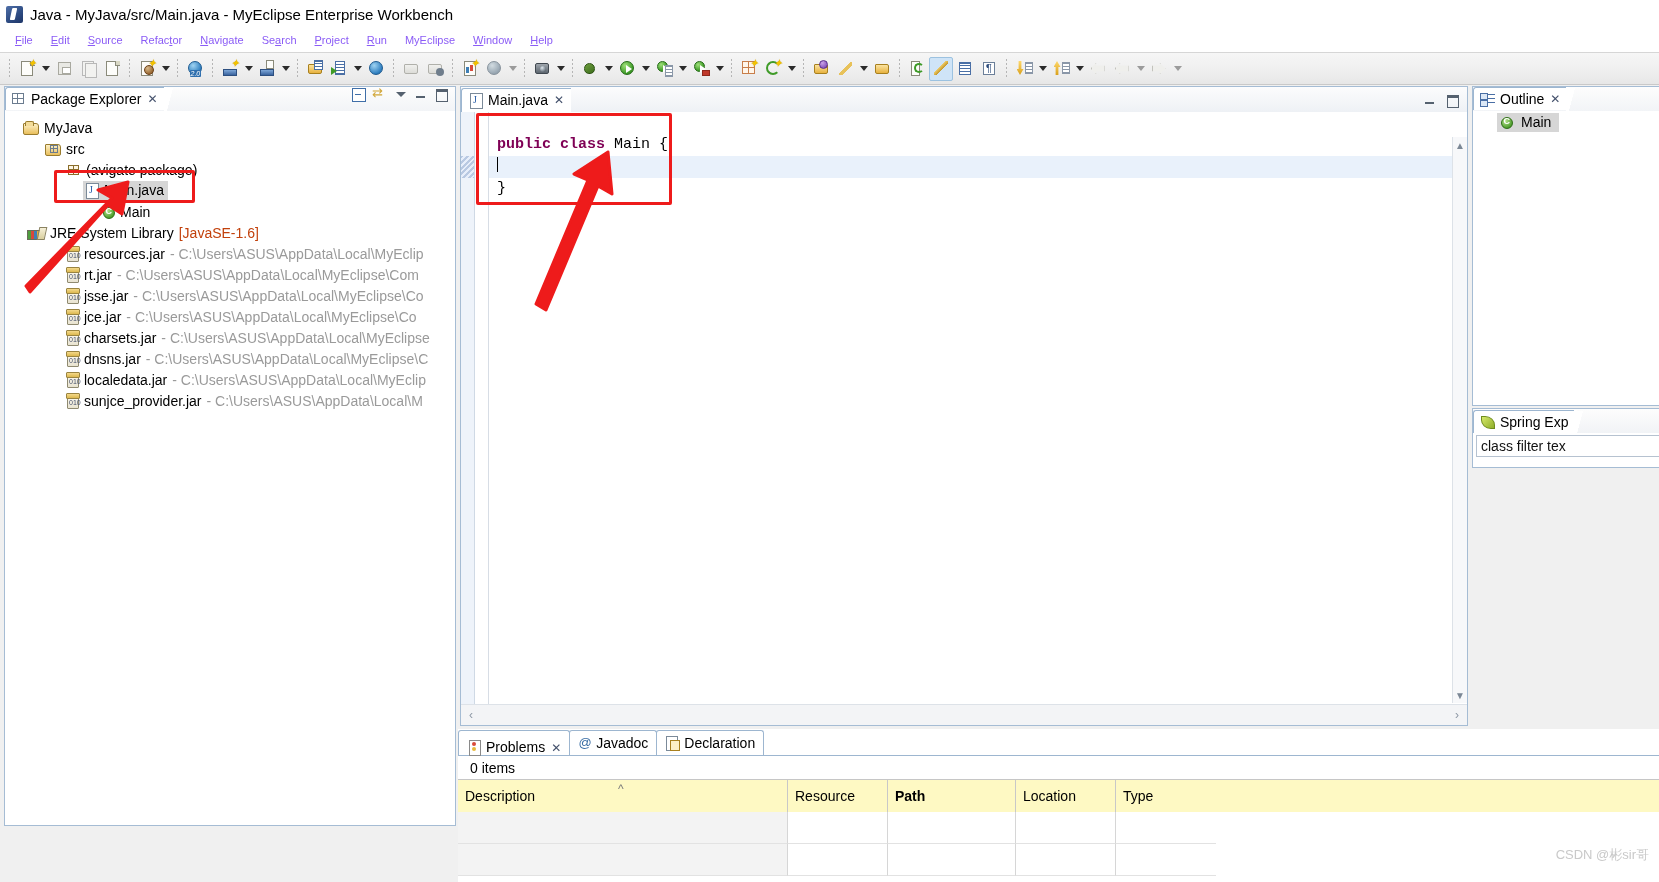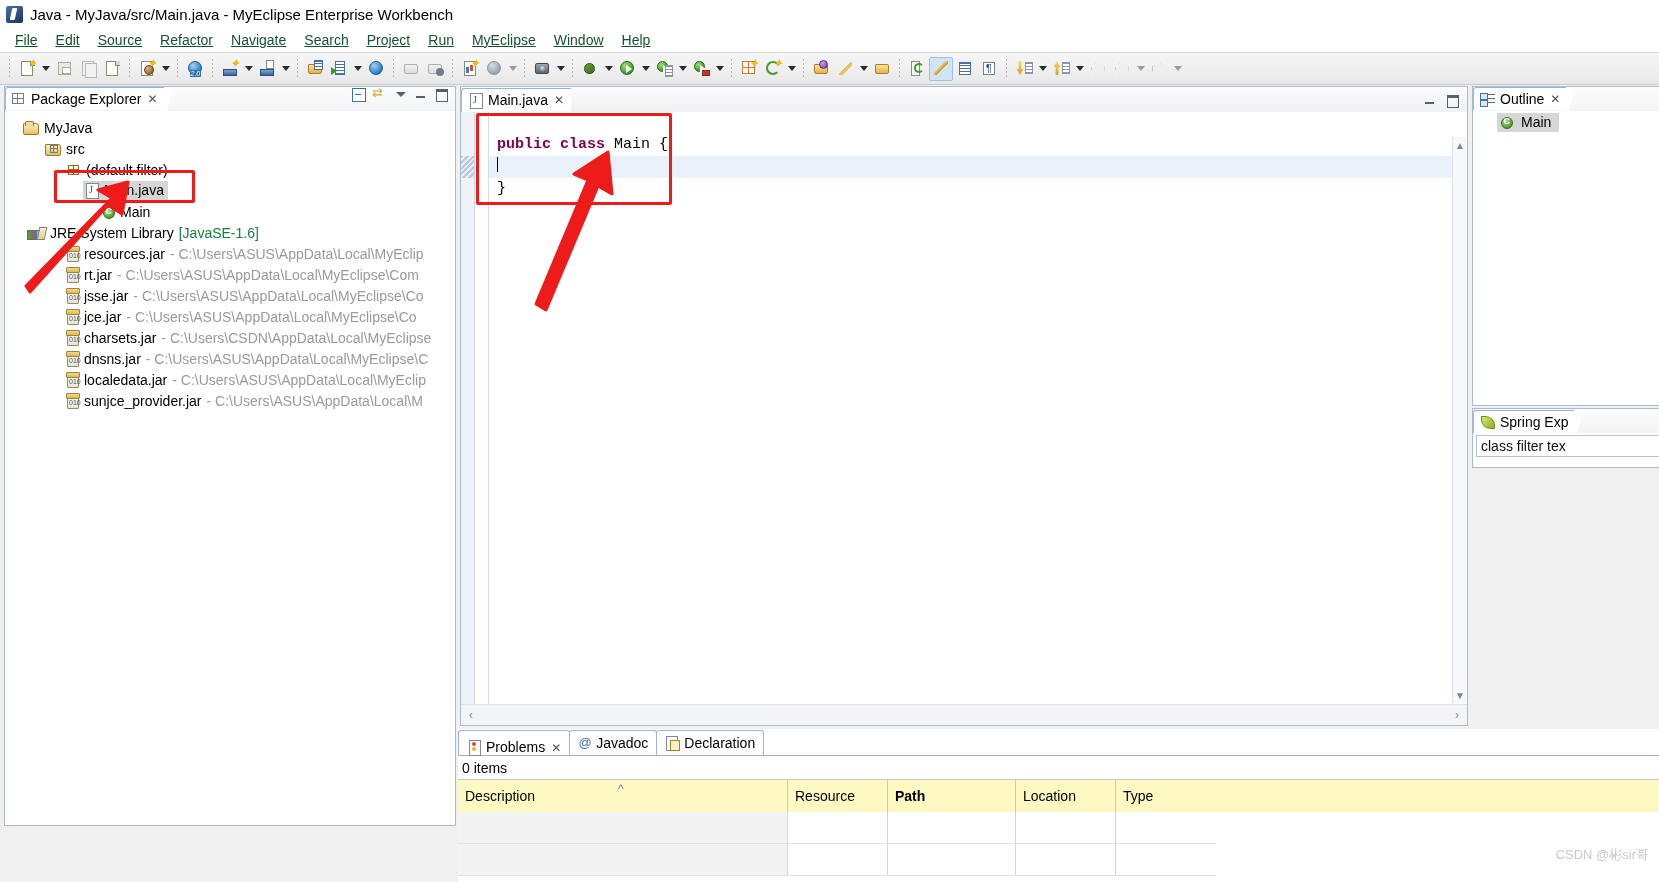--- a/index.html
+++ b/index.html
@@ -31,21 +31,21 @@
   }
   .title-text { font-size: 15px; color: #000; white-space: nowrap; }
 
   
   .menubar {
     position: absolute; left: 0; top: 28px; width: 1659px; height: 25px;
     background: #ffffff; display: flex; align-items: center; padding-left: 6px;
     border-bottom: 1px solid #d6d6d6;
   }
   .menu-item {
-    font-size: 14px; color: #14532d; padding: 2px 9px; white-space: nowrap; cursor: default; text-decoration: underline;
+    font-size: 11px; color: #8b5cf6; padding: 2px 9px; white-space: nowrap; cursor: default;
   }
   .menu-item u { text-decoration: underline; }
 
   
   .toolbar {
     position: absolute; left: 0; top: 53px; width: 1659px; height: 32px;
     background: linear-gradient(180deg,#f6f6f6 0%, #efefef 55%, #e7e7e7 100%);
     border-bottom: 1px solid #c9c9c9;
     display: flex; align-items: center; padding-left: 4px;
   }
@@ -314,21 +314,21 @@
   .problems {
     position:absolute; left:458px; top:729px; width:1201px; height:153px; background:#ffffff;
   }
   .pr-tabrow { height:26px; display:flex; align-items:flex-end; background:#ffffff; }
   .pr-tab {
     display:flex; align-items:center; height:25px; padding:0 8px; font-size:14px;
     border-top:1px solid #9db6d0; border-left:1px solid #9db6d0; border-right:1px solid #9db6d0;
     border-top-left-radius:3px; border-top-right-radius:3px; background:#ffffff; margin-right:-1px;
   }
   .pr-tab.sel { font-weight: normal; align-items: flex-end; }
-  .pr-items { height:24px; display:flex; align-items:center; padding-left:4px; font-size:14px;
+  .pr-items { height:24px; display:flex; align-items:center; padding-left:12px; font-size:14px;
               border-top:1px solid #9db6d0; }
   .pr-table { border-top:1px solid #c6c6c6; }
   .pr-head { display:flex; height:32px; background:#fef9c3; }
   .pr-th { border-right:1px solid #c8c8c8; display:flex; align-items:center; padding-left:7px;
            font-size:14px; position:relative; }
   .pr-sortmark { position:absolute; left:160px; top:2px; font-size:12px; color:#7b7b7b; }
   .pr-row { display:flex; height:32px; }
   .pr-td { border-right:1px solid #d6d6d6; border-bottom:1px solid #e2e2e2; }
   .pr-td.shade { background:#f3f3f3; }
 
@@ -681,36 +681,36 @@
       <div class="trow" style="padding-left:18px;">
         <span class="i-folderopen"></span>
         <span class="lbl">MyJava</span>
       </div>
       <div class="trow" style="padding-left:40px;">
         <span class="i-srcfolder"></span>
         <span class="lbl">src</span>
       </div>
       <div class="trow" style="padding-left:62px;">
         <span class="i-package"></span>
-        <span class="lbl">(default filter)</span>
+        <span class="lbl">(avigate package)</span>
       </div>
       <div class="trow selected" style="padding-left:78px;">
         <span class="selbox">
           <span class="i-javafile"></span>
           <span class="lbl">Main.java</span>
         </span>
       </div>
       <div class="trow" style="padding-left:96px;">
         <span class="i-class"></span>
         <span class="lbl">Main</span>
       </div>
       <div class="trow" style="padding-left:22px;">
         <span class="i-jre"></span>
         <span class="lbl">JRE System Library</span>
-        <span class="path" style="color:#15803d;text-align:right;">[JavaSE-1.6]</span>
+        <span class="path" style="color:#c2410c;text-align:right;">[JavaSE-1.6]</span>
       </div>
       <div class="trow" style="padding-left:60px;">
         <span class="i-jar">
             <i>010</i>
           </span>
         <span class="lbl">resources.jar</span>
         <span class="path">- C:\Users\ASUS\AppData\Local\MyEclip</span>
       </div>
       <div class="trow" style="padding-left:60px;">
         <span class="i-jar">
@@ -731,21 +731,21 @@
             <i>010</i>
           </span>
         <span class="lbl">jce.jar</span>
         <span class="path">- C:\Users\ASUS\AppData\Local\MyEclipse\Co</span>
       </div>
       <div class="trow" style="padding-left:60px;">
         <span class="i-jar">
             <i>010</i>
           </span>
         <span class="lbl">charsets.jar</span>
-        <span class="path">- C:\Users\CSDN\AppData\Local\MyEclipse</span>
+        <span class="path">- C:\Users\ASUS\AppData\Local\MyEclipse</span>
       </div>
       <div class="trow" style="padding-left:60px;">
         <span class="i-jar">
             <i>010</i>
           </span>
         <span class="lbl">dnsns.jar</span>
         <span class="path">- C:\Users\ASUS\AppData\Local\MyEclipse\C</span>
       </div>
       <div class="trow" style="padding-left:60px;">
         <span class="i-jar">

